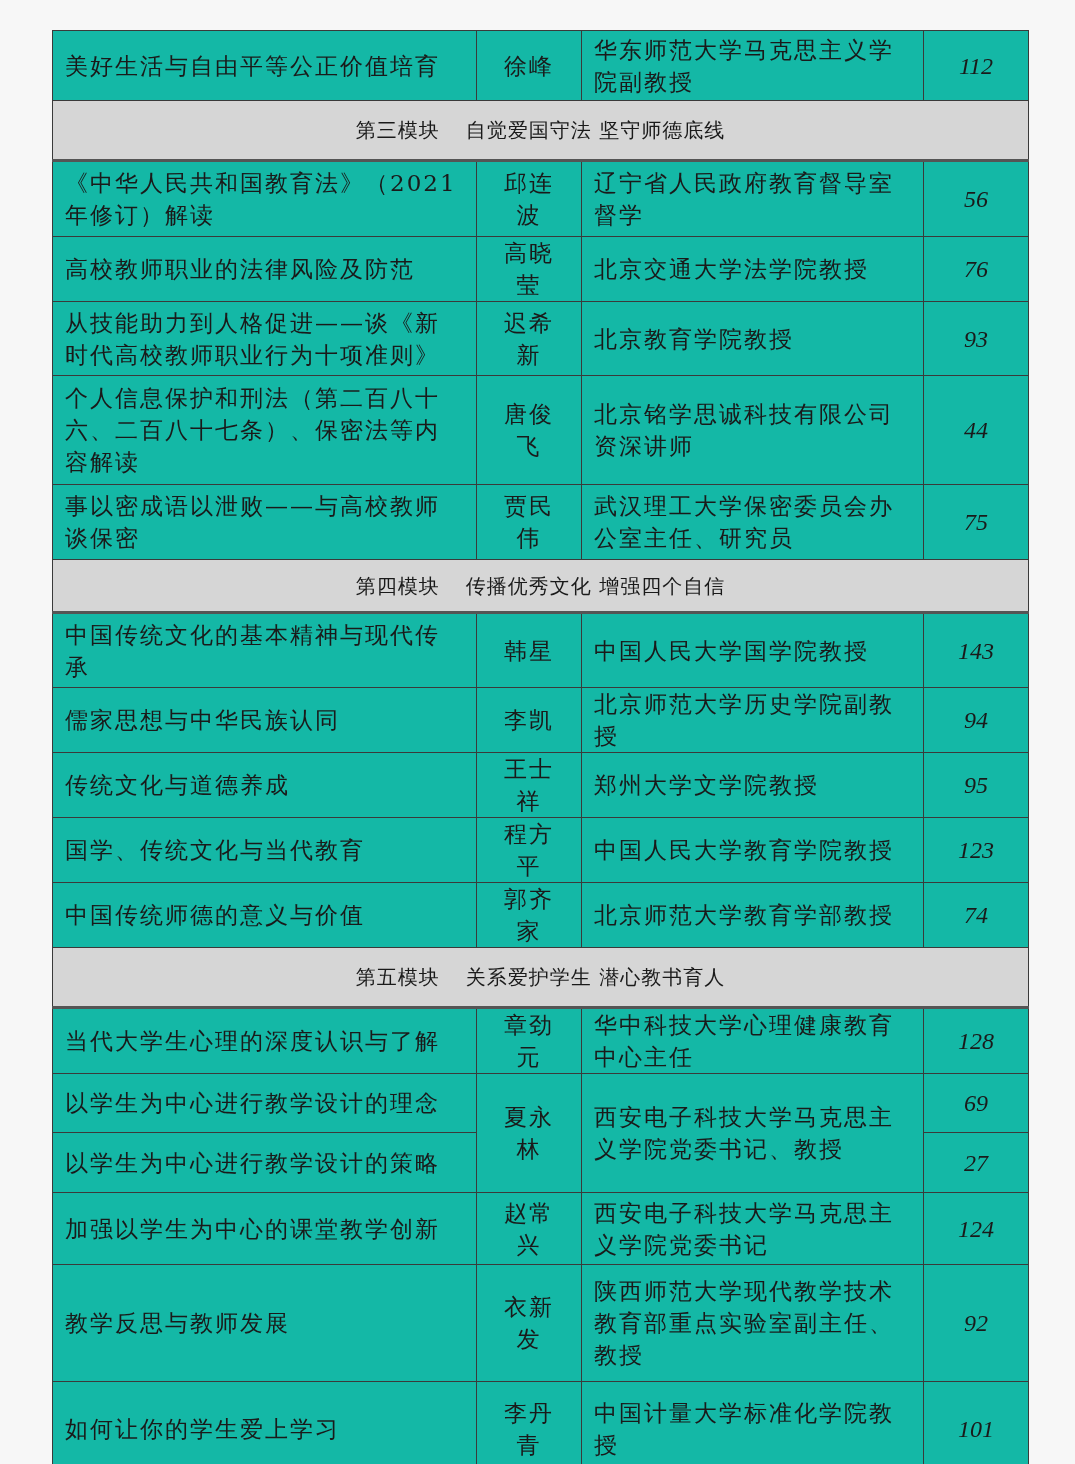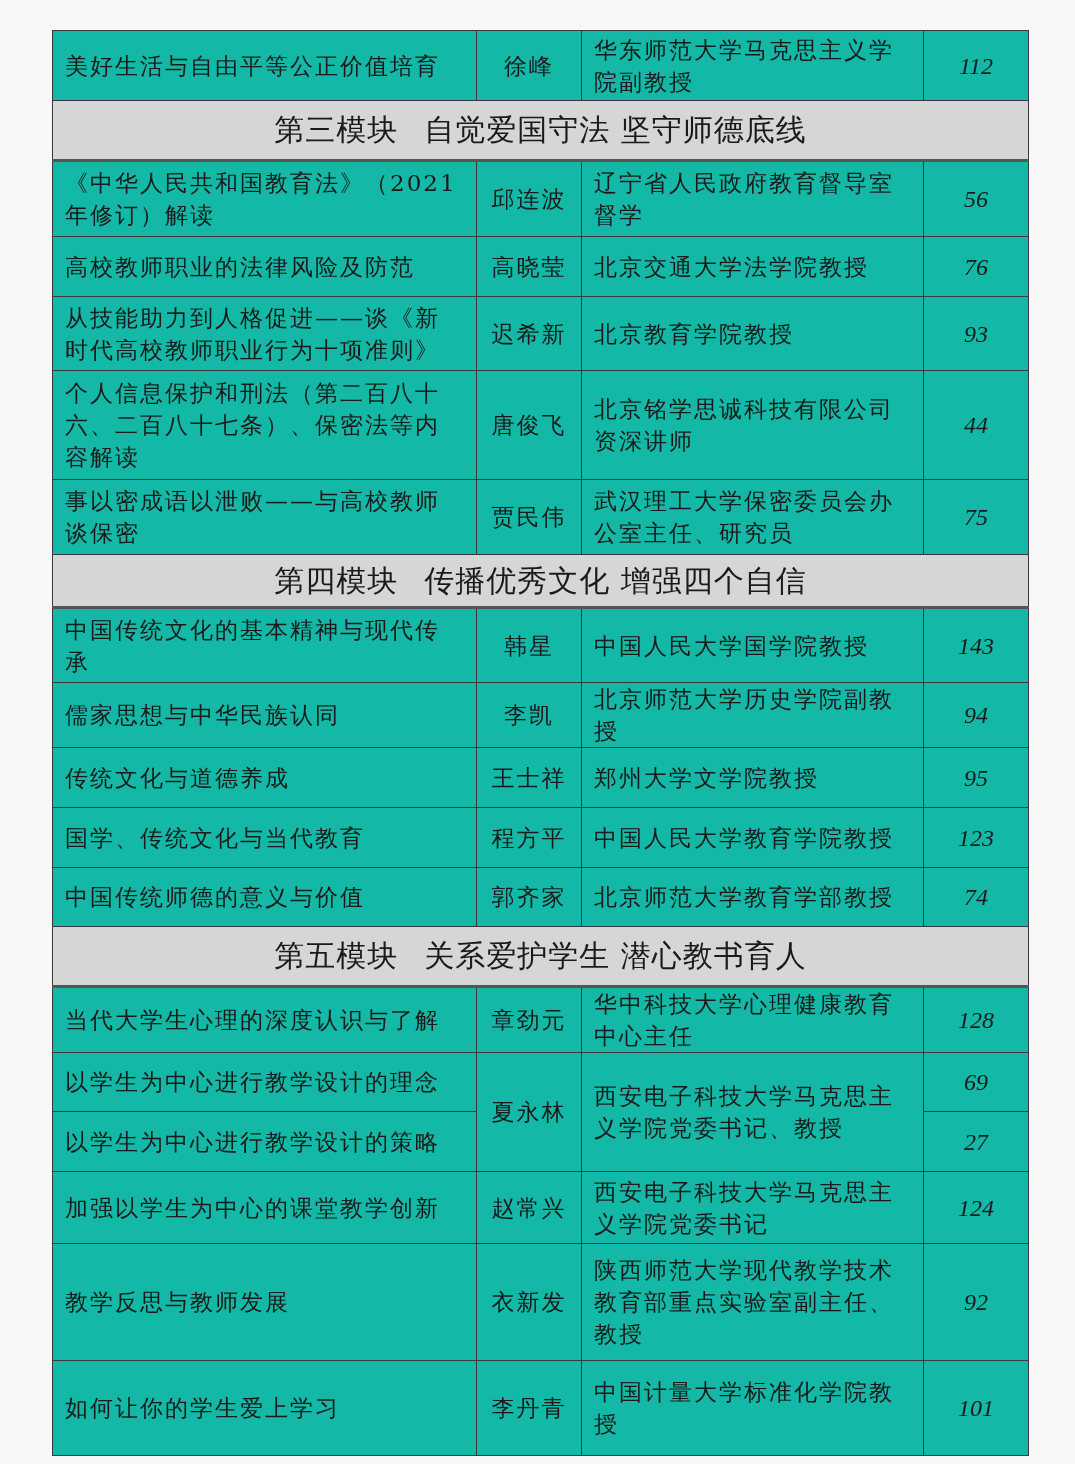--- a/index.html
+++ b/index.html
@@ -30,36 +30,36 @@
       font-size: 23px;
       line-height: 32px;
       letter-spacing: 2px;
       vertical-align: middle;
       overflow: hidden;
     }
     .course-table col.c1 { width: 424px; }
     .course-table col.c2 { width: 105px; }
     .course-table col.c3 { width: 342px; }
     .course-table col.c4 { width: 105px; }
-    .course-table td.lecturer { text-align: center; padding: 0 4px; }
+    .course-table td.lecturer { text-align: center; padding: 0 17px; }
     .course-table td.views {
       text-align: center;
       font-family: "Liberation Serif", "DejaVu Serif", serif;
       font-size: 24px;
       letter-spacing: 0;
       font-style: italic;
     }
     .course-table td.course, .course-table td.affil {
       text-align: left;
     }
     tr.module-row td {
       background: #d6d6d6;
       text-align: center;
       font-family: "DejaVu Sans", "Liberation Sans", sans-serif;
-      font-size: 30px;
+      font-size: 20px;
       letter-spacing: 1px;
       border-bottom: 3px solid #555;
     }
     .module-title .gap { display: inline-block; width: 26px; }
   </style>
 </head>
 <body>
 
 <table class="course-table">
   <colgroup>

